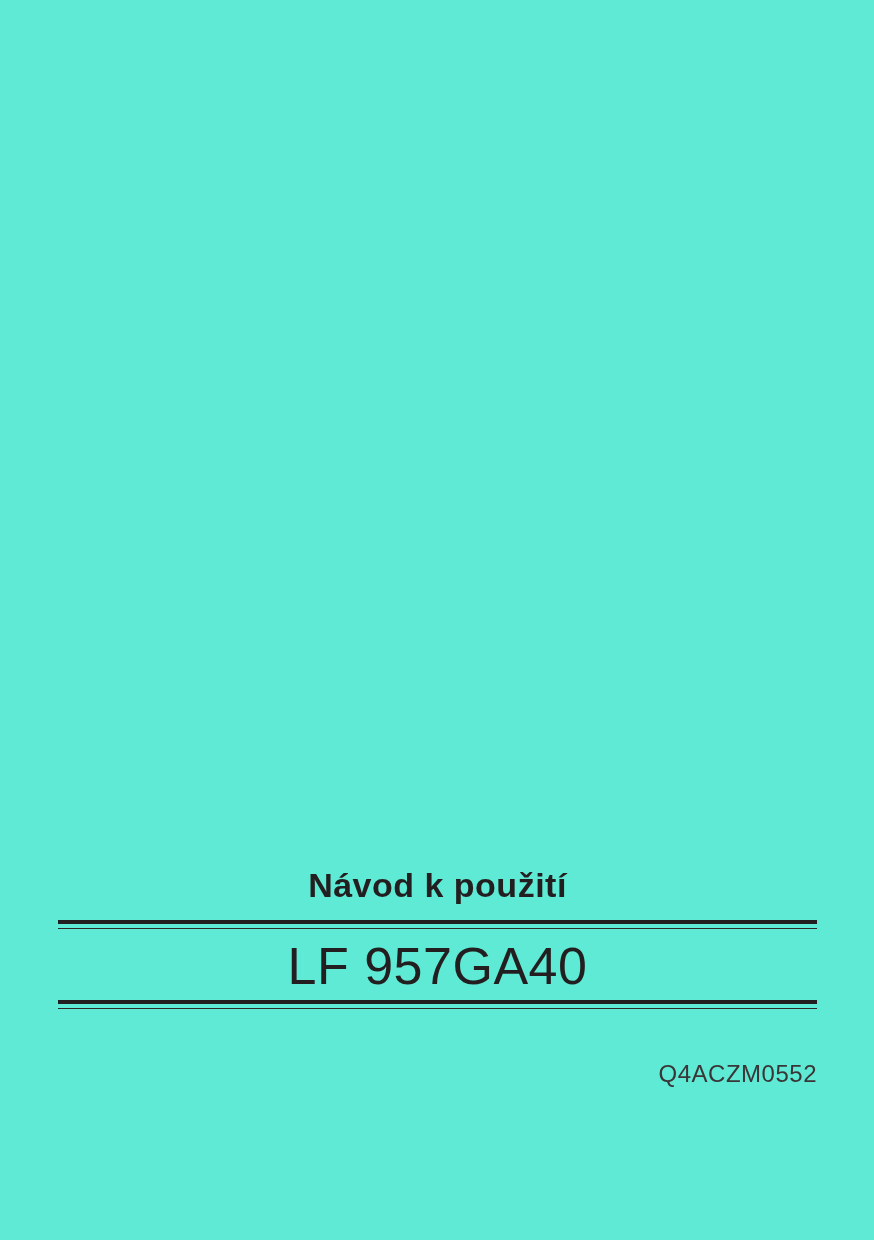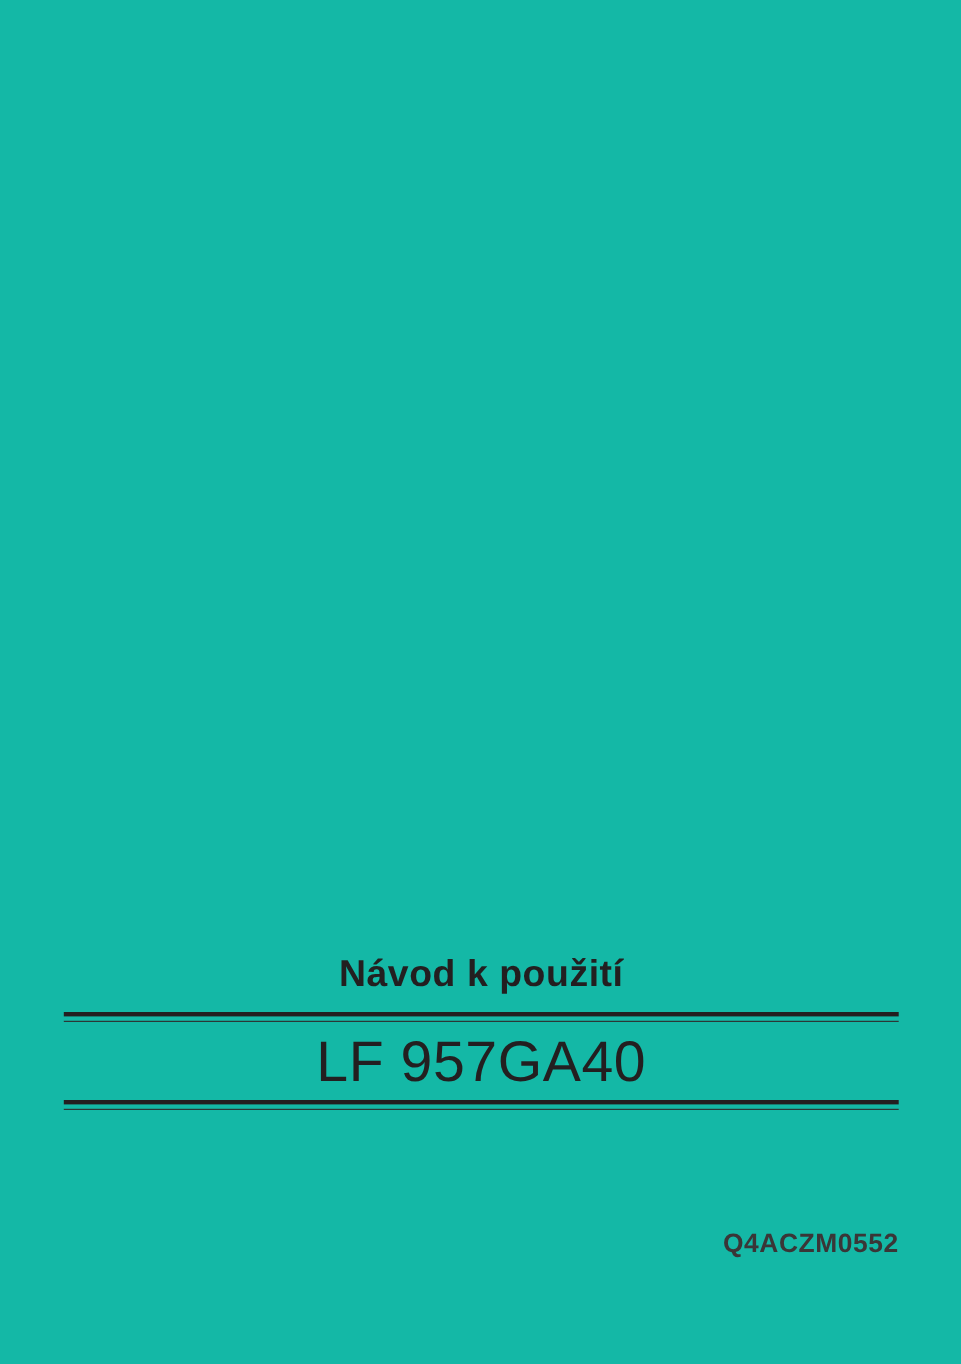--- a/index.html
+++ b/index.html
@@ -11,21 +11,21 @@
     height: 1240px;
     background: #ffffff;
     position: relative;
     font-family: "Liberation Sans", sans-serif;
     color: #231f20;
     overflow: hidden;
   }
   .page {
     position: absolute;
     inset: 0;
-    background: #14b8a6;
+    background: #5eead4;
   }
   .subtitle {
     position: absolute;
     left: 58px;
     width: 759px;
     top: 866px;
     text-align: center;
     font-size: 34px;
     font-weight: bold;
     letter-spacing: 0.5px;
@@ -57,23 +57,23 @@
     top: 936px;
     text-align: center;
     font-size: 52px;
     font-weight: normal;
     letter-spacing: 0.5px;
     color: #231f20;
   }
   .doc-code {
     position: absolute;
     right: 57px;
-    top: 1117px;
+    top: 1060px;
     font-size: 24px;
-    font-weight: bold;
+    font-weight: normal;
     letter-spacing: 0.5px;
     color: #3a3637;
   }
 </style>
 </head>
 <body>
 
 <div class="page">
 
   <div class="subtitle">Návod k použití</div>

